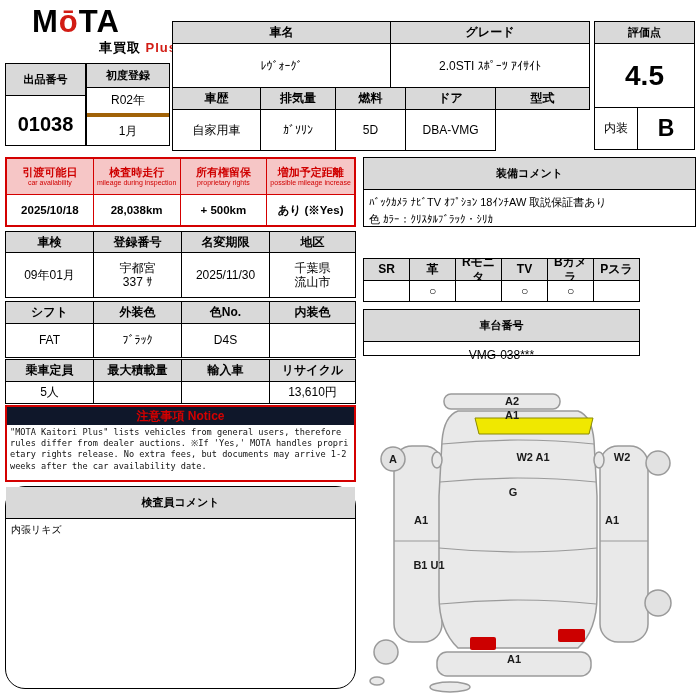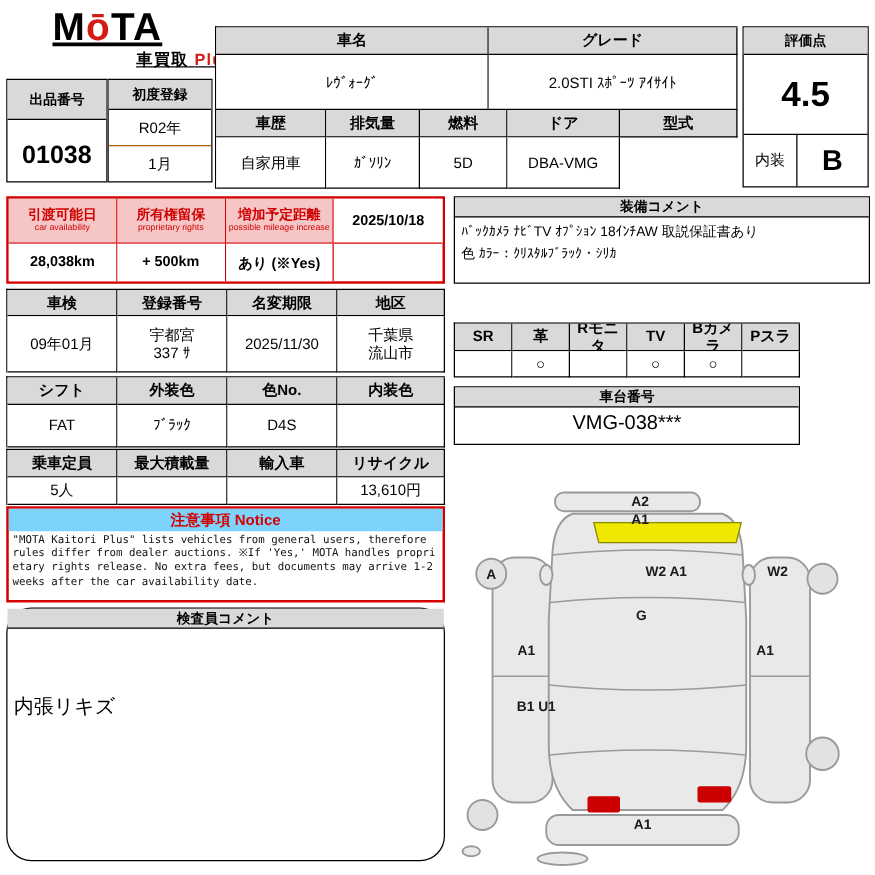--- a/index.html
+++ b/index.html
@@ -22,55 +22,55 @@
   
   .tbl { position:absolute; display:grid; border-top:1px solid #000; border-left:1px solid #000; background:#fff; }
   .tbl > div { border-right:1px solid #000; border-bottom:1px solid #000;
                display:flex; flex-direction:column; align-items:center; justify-content:center;
                text-align:center; background:#fff; font-size:12px; line-height:1.2; overflow:hidden; }
   .th { background:#d9d9d9 !important; font-weight:bold; font-size:11px; }
   .small2 { font-size:11px; }
 
   
   .box { position:absolute; border:1px solid #000; background:#fff; }
-  .box-head { height:16px; background:#d9d9d9; border-bottom:1px solid #000;
+  .box-head { height:32px; background:#d9d9d9; border-bottom:1px solid #000;
               font-weight:bold; font-size:11px; display:flex; align-items:center; justify-content:center; }
   .cell-center { display:flex; align-items:center; justify-content:center; }
 
   
   .rtbl { position:absolute; display:grid; border:2px solid #d40000; background:#fff; }
   .rtbl > div { border-right:1px solid #d40000; border-bottom:1px solid #d40000;
                 display:flex; flex-direction:column; align-items:center; justify-content:center;
                 text-align:center; overflow:hidden; }
   .rtbl > div:nth-child(4n) { border-right:none; }
   .rtbl > div:nth-child(n+5) { border-bottom:none; }
   .rth { background:#f6c6c6; color:#cf0000; }
   .rth .jp { font-weight:bold; font-size:11px; line-height:1.15; }
   .rth .en { font-size:7px; line-height:1.1; }
   .rval { font-size:11.5px; font-weight:bold; background:#fff; }
 
   
   .notice { position:absolute; border:2px solid #d40000; background:#fff; }
   .notice-head { color:#d40000; font-weight:bold; font-size:12px; text-align:center;
-                 background:#7dd3fc; height:18px; line-height:18px; }
+                 background:#0f172a; height:18px; line-height:18px; }
   .notice-body { font-family:"DejaVu Sans Mono",monospace; font-size:8.6px; line-height:1.3;
                  padding:2px 3px; word-break:break-all; color:#111; }
 
   
   .part  { fill:#e9e9e9; stroke:#9a9a9a; stroke-width:1.5; }
   .wheel { fill:#e2e2e2; stroke:#9a9a9a; stroke-width:1.5; }
   .pline { fill:none; stroke:#9a9a9a; stroke-width:1.2; }
   .dlabel { font-family:"Liberation Sans",sans-serif; font-size:11px; font-weight:bold; fill:#1a1a1a; }
 </style>
 </head>
 <body>
 
 <div id="sheet">
 
-  <div class="abs" style="left:42px;top:6px;width:145px;text-decoration:underline;">
+  <div class="abs" style="left:32px;top:6px;width:145px;">
     <div class="brand"><span>M</span><span class="red">ō</span><span>TA</span></div>
     <div class="brand-sub"><span>車買取</span> <span class="red">Plus</span></div>
   </div>
 
 
   <div class="tbl" style="left:172px;top:21px;width:418px;grid-template-columns:218px 199px;grid-template-rows:22px 45px;">
     <div class="th">車名</div>
     <div class="th">グレード</div>
     <div>ﾚｳﾞｫｰｸﾞ</div>
     <div>2.0STI ｽﾎﾟｰﾂ ｱｲｻｲﾄ</div>
@@ -97,28 +97,32 @@
     </div>
   </div>
 
   <div class="box" style="left:5px;top:63px;width:81px;height:83px;">
     <div class="box-head" style="height:32px;">出品番号</div>
     <div class="cell-center" style="height:57px;font-size:20px;font-weight:bold;">01038</div>
   </div>
 
   <div class="box" style="left:86px;top:63px;width:84px;height:83px;">
     <div class="box-head" style="height:24px;">初度登録</div>
-    <div class="cell-center" style="height:29px;border-bottom:1px solid #a16207;font-size:12px;">R02年</div>
+    <div class="cell-center" style="height:29px;border-bottom:4px solid #a16207;font-size:12px;">R02年</div>
     <div class="cell-center" style="height:28px;font-size:12px;">1月</div>
   </div>
 
   <div class="rtbl" style="left:5px;top:157px;width:351px;grid-template-columns:repeat(4,1fr);grid-template-rows:36px 30px;">
     <div class="rth">
       <span class="jp">引渡可能日</span>
       <span class="en">car availability</span>
+    </div>
+    <div class="rth">
+      <span class="jp">検査時走行</span>
+      <span class="en">mileage during inspection</span>
     </div>
     <div class="rth">
       <span class="jp">所有権留保</span>
       <span class="en">proprietary rights</span>
     </div>
     <div class="rth">
       <span class="jp">増加予定距離</span>
       <span class="en">possible mileage increase</span>
     </div>
     <div class="rval">2025/10/18</div>
@@ -173,42 +177,42 @@
     <div class="th">色No.</div>
     <div class="th">内装色</div>
     <div class="small2">FAT</div>
     <div class="small2">ﾌﾞﾗｯｸ</div>
     <div class="small2">D4S</div>
     <div class="small2"></div>
   </div>
 
   <div class="box" style="left:363px;top:309px;width:277px;height:47px;">
     <div class="box-head">車台番号</div>
-    <div class="cell-center" style="height:25px;font-size:16px;">VMG-038***</div>
+    <div class="cell-center" style="height:25px;font-size:12px;">VMG-038***</div>
   </div>
 
   <div class="tbl" style="left:5px;top:359px;width:351px;grid-template-columns:88px 88px 88px 86px;grid-template-rows:22px 22px;">
     <div class="th">乗車定員</div>
     <div class="th">最大積載量</div>
     <div class="th">輸入車</div>
     <div class="th">リサイクル</div>
     <div class="small2">5人</div>
     <div class="small2"></div>
     <div class="small2"></div>
     <div class="small2">13,610円</div>
   </div>
 
   <div class="notice" style="left:5px;top:405px;width:351px;height:77px;">
     <div class="notice-head">注意事項 Notice</div>
     <div class="notice-body">"MOTA Kaitori Plus" lists vehicles from general users, therefore rules differ from dealer auctions. ※If 'Yes,' MOTA handles proprietary rights release. No extra fees, but documents may arrive 1-2 weeks after the car availability date.</div>
   </div>
 
   <div class="box" style="left:5px;top:486px;width:351px;height:203px;border-radius:20px;">
     <div class="box-head">検査員コメント</div>
-    <div style="padding:4px 5px;font-size:16px;text-align:left;margin-top:48px;">内張リキズ</div>
+    <div style="padding:4px 5px;font-size:10px;text-align:left;">内張リキズ</div>
   </div>
 
   <svg class="abs" style="left:358px;top:386px;" width="340" height="312" viewBox="0 0 340 312">
 
     <rect x="86" y="8" width="116" height="15" rx="7" class="part"></rect>
 
     <rect x="36" y="60" width="48" height="196" rx="18" class="part"></rect>
     <rect x="242" y="60" width="48" height="196" rx="18" class="part"></rect>
     <path d="M 36,155 L 84,155" class="pline"></path>
     <path d="M 242,155 L 290,155" class="pline"></path>

